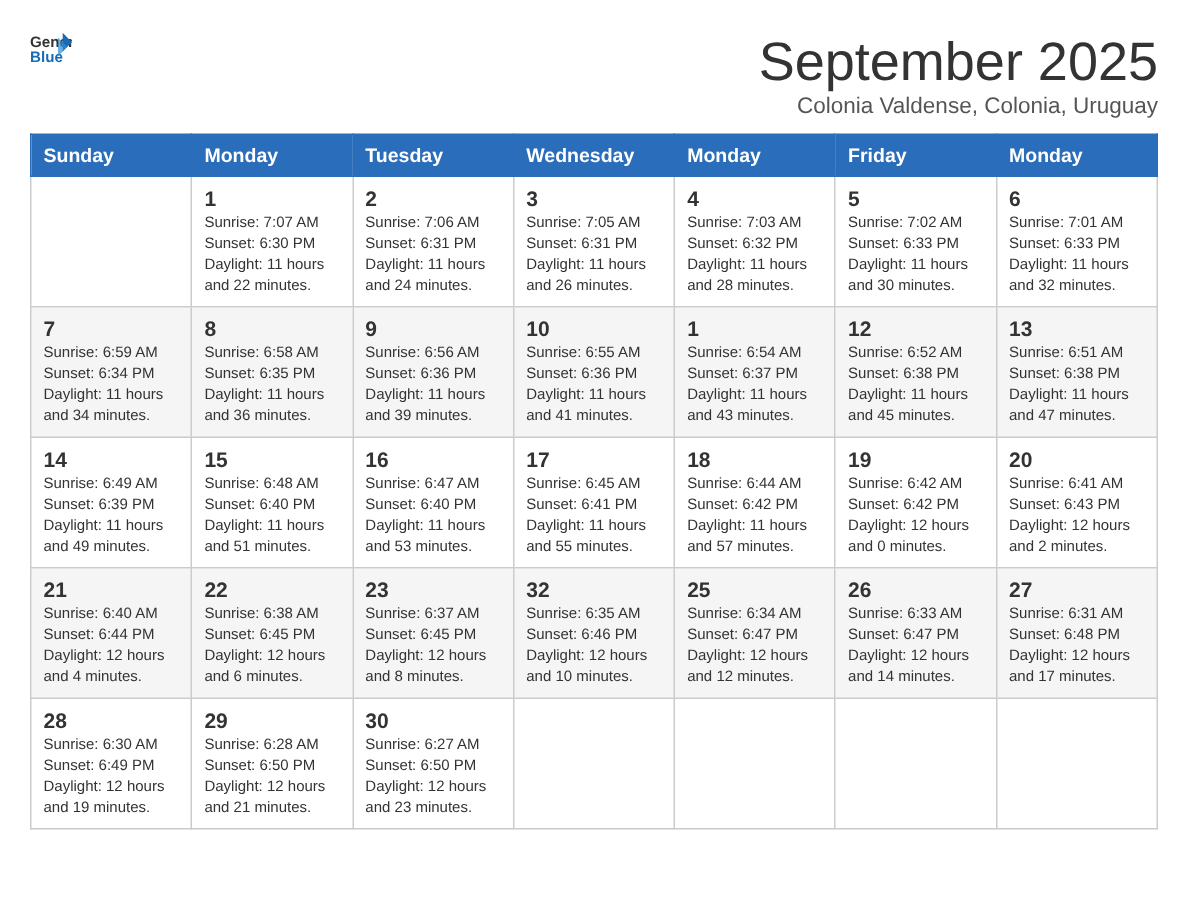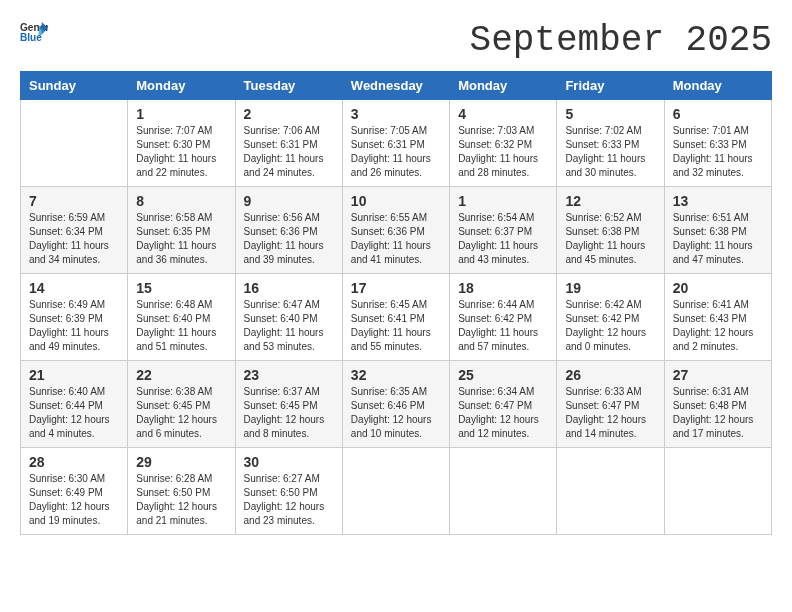--- a/index.html
+++ b/index.html
@@ -20,21 +20,20 @@
       display: flex;
       align-items: center;
       gap: 4px;
     }
     .logo-icon {
       width: 28px;
       height: 24px;
     }
     .title-block {
       text-align: right;
-      font-family: Liberation Mono, monospace;
     }
     .month-title {
       font-size: 36px;
       font-weight: normal;
       color: #333;
     }
     .subtitle {
       font-size: 15px;
       color: #555;
     }
@@ -94,20 +93,21 @@
   <div class="logo">
     <svg class="logo-icon" viewBox="0 0 36 30">
       <text x="0" y="14" font-size="13" font-weight="bold" fill="#333" font-family="Arial">General</text>
       <text x="0" y="27" font-size="13" font-weight="bold" fill="#1a6bb5" font-family="Arial">Blue</text>
       <polygon points="28,2 36,10 28,18" fill="#1a6bb5"></polygon>
       <polygon points="24,6 32,14 24,22" fill="#2a8fd6" opacity="0.7"></polygon>
     </svg>
   </div>
   <div class="title-block">
     <div class="month-title">September 2025</div>
+    <div class="subtitle">Colonia Valdense, Colonia, Uruguay</div>
   </div>
 </div>
 
 <table class="calendar">
   <thead>
     <tr>
     <th>Sunday</th>
         <th>Monday</th>
         <th>Tuesday</th>
         <th>Wednesday</th>

